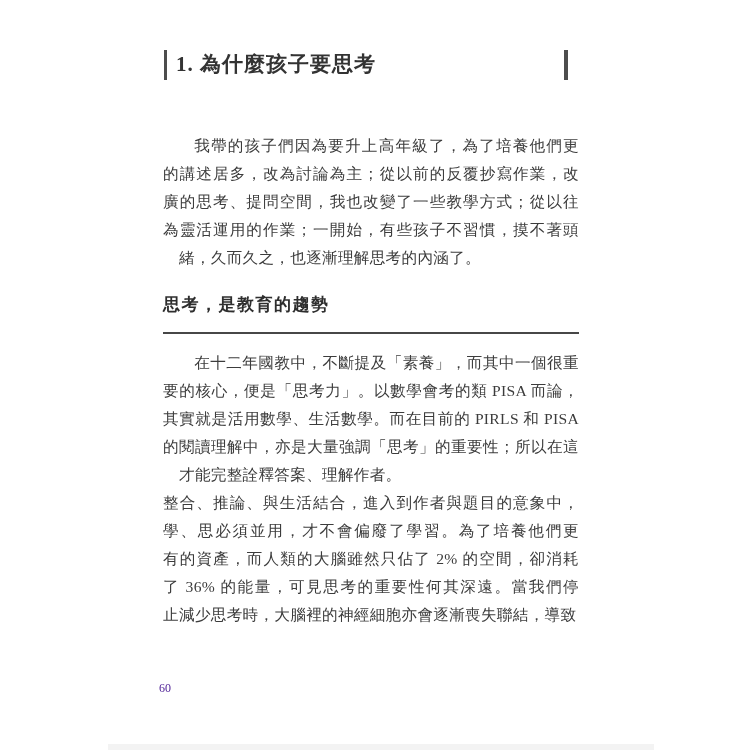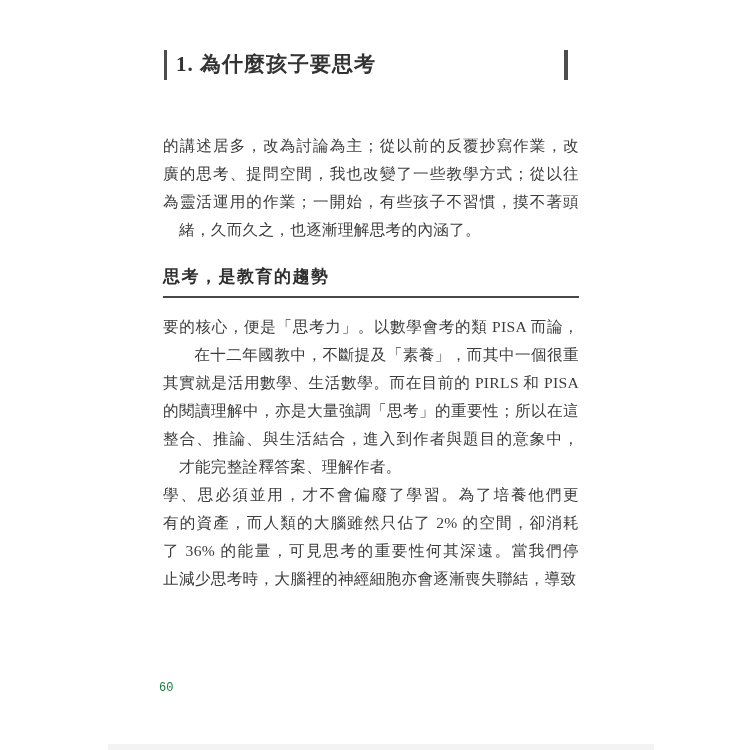--- a/index.html
+++ b/index.html
@@ -71,37 +71,36 @@
     text-indent: 2em;
   }
   .line.end {
     text-align-last: left;
     margin-left: 16px;
   }
 
   
   .section-heading {
     margin: 21px 0 15px 0;
-    padding-bottom: 8px;
+    padding-bottom: 16px;
     border-bottom: 2px solid #474747;
     font-family: "Liberation Sans", "DejaVu Sans", sans-serif;
     font-size: 17px;
     font-weight: bold;
     color: #2e2e2e;
     letter-spacing: 1.5px;
   }
 
   
   .page-number {
     position: absolute;
     left: 159px;
     top: 681px;
     font-size: 12px;
-    color: #15803d;
-    font-family: Liberation Mono, monospace;
+    color: #4c1d95;
   }
 
   
   .bottom-edge {
     position: absolute;
     left: 108px;
     top: 744px;
     width: 546px;
     height: 6px;
     background: #f3f3f3;
@@ -114,35 +113,36 @@
 
   <header class="chapter-header">
     <span class="vbar-left"></span>
     <h1 class="chapter-title">1. 為什麼孩子要思考</h1>
     <span class="vbar-right"></span>
   </header>
 
   <main class="content">
 
     <p class="paragraph">
+      <span class="line indent">我帶的孩子們因為要升上高年級了，為了培養他們更</span>
       <span class="line">的講述居多，改為討論為主；從以前的反覆抄寫作業，改</span>
       <span class="line">廣的思考、提問空間，我也改變了一些教學方式；從以往</span>
       <span class="line">為靈活運用的作業；一開始，有些孩子不習慣，摸不著頭</span>
       <span class="line end">緒，久而久之，也逐漸理解思考的內涵了。</span>
     </p>
 
     <h2 class="section-heading">思考，是教育的趨勢</h2>
 
     <p class="paragraph">
+      <span class="line indent">在十二年國教中，不斷提及「素養」，而其中一個很重</span>
       <span class="line">要的核心，便是「思考力」。以數學會考的類 PISA 而論，</span>
-      <span class="line indent">在十二年國教中，不斷提及「素養」，而其中一個很重</span>
       <span class="line">其實就是活用數學、生活數學。而在目前的 PIRLS 和 PISA</span>
       <span class="line">的閱讀理解中，亦是大量強調「思考」的重要性；所以在這</span>
+      <span class="line end">才能完整詮釋答案、理解作者。</span>
       <span class="line">整合、推論、與生活結合，進入到作者與題目的意象中，</span>
-      <span class="line end">才能完整詮釋答案、理解作者。</span>
     </p>
 
     <p class="paragraph">
       <span class="line">學、思必須並用，才不會偏廢了學習。為了培養他們更</span>
       <span class="line">有的資產，而人類的大腦雖然只佔了 2% 的空間，卻消耗</span>
       <span class="line">了 36% 的能量，可見思考的重要性何其深遠。當我們停止、</span>
       <span class="line end">減少思考時，大腦裡的神經細胞亦會逐漸喪失聯結，導致</span>
     </p>
 
   </main>

